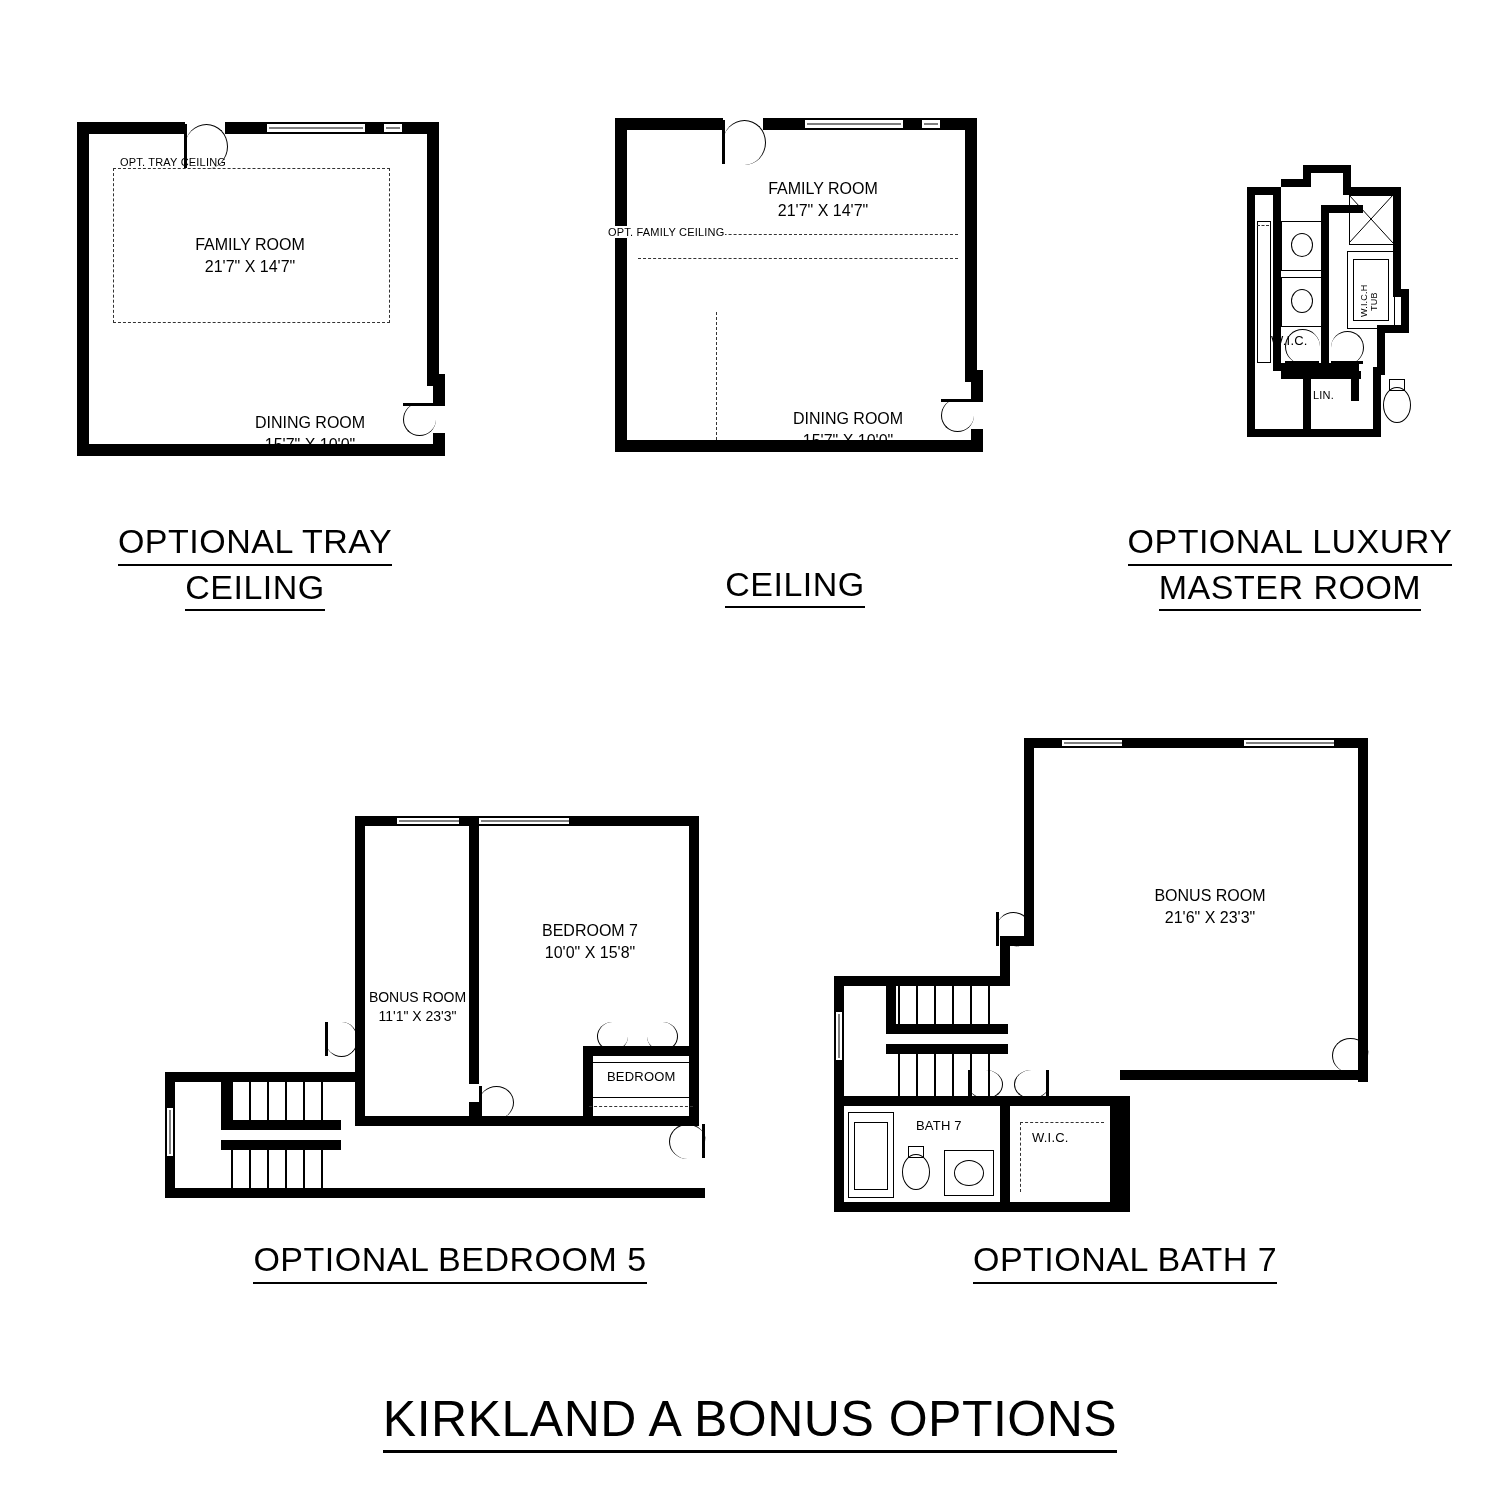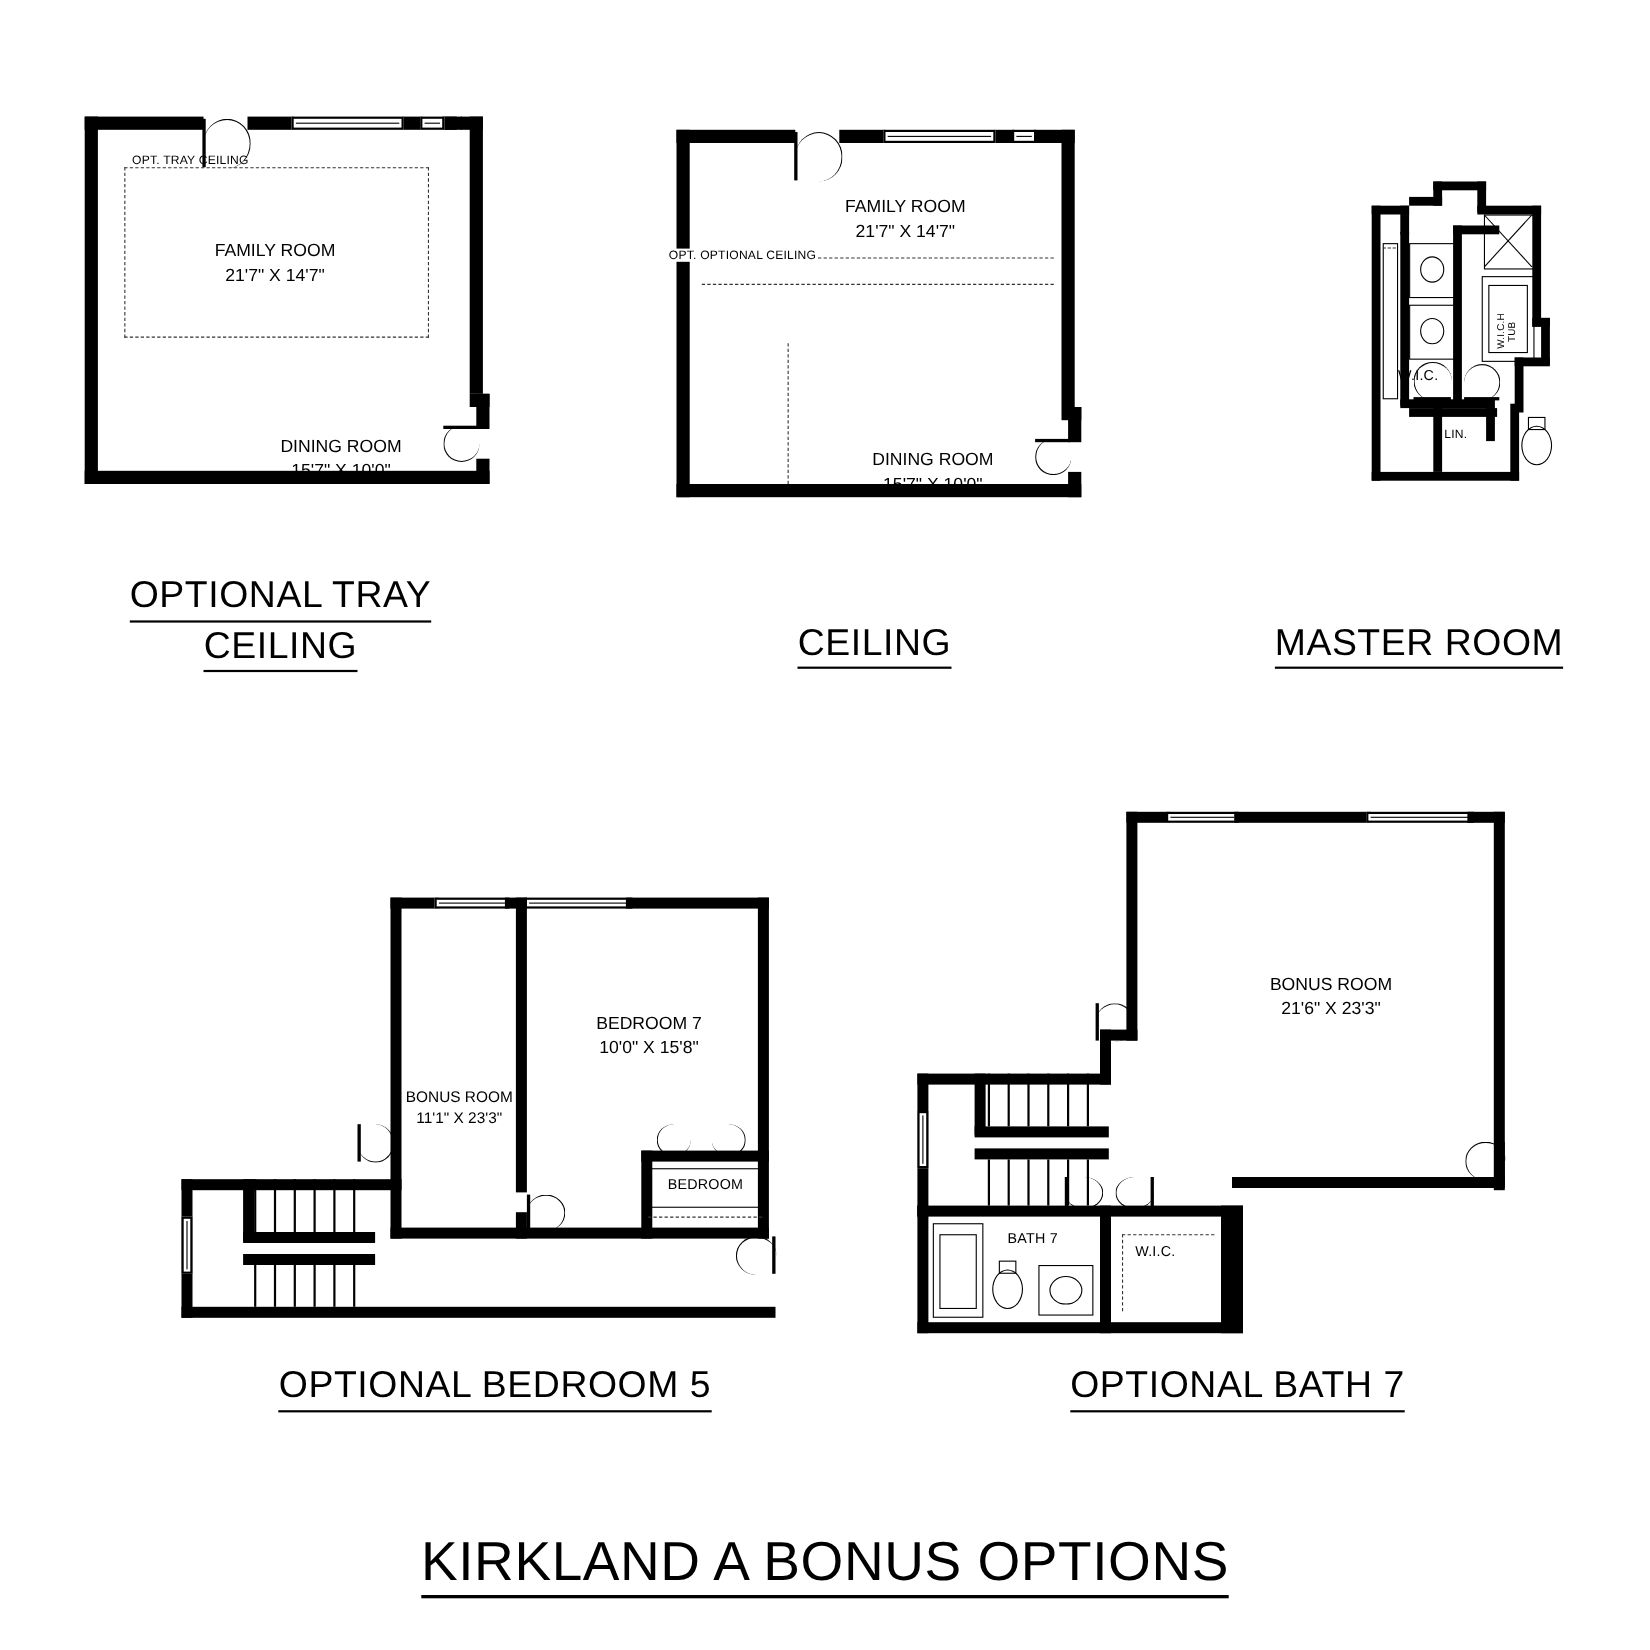--- a/index.html
+++ b/index.html
@@ -143,21 +143,21 @@
     border: 1.5px solid #000;
     border-radius: 50%;
   }
   .rot90 { transform: rotate(-90deg); transform-origin: left top; }
 </style>
 </head>
 <body>
 
 <div class="sheet">
 
-  <div class="plan" style="left:70px; top:106px; width:370px; height:340px;">
+  <div class="plan" style="left:70px; top:122px; width:370px; height:340px;">
 
     <div class="w" style="left:7px; top:0px; width:108px; height:12px;"></div>
     <div class="w" style="left:155px; top:0px; width:42px; height:12px;"></div>
     <div class="w" style="left:296px; top:0px; width:18px; height:12px;"></div>
     <div class="w" style="left:333px; top:0px; width:12px; height:12px;"></div>
     <div class="w" style="left:332px; top:0px; width:18px; height:12px;"></div>
     <div class="win" style="left:195px; top:0px; width:102px; height:12px;"></div>
     <div class="win" style="left:312px; top:0px; width:22px; height:12px;"></div>
     <div class="w" style="left:349px; top:0px; width:20px; height:12px;"></div>
 
@@ -214,21 +214,21 @@
 
     <div class="swing tr" style="left:115px; top:2px; width:42px; height:44px;"></div>
     <div class="leaf" style="left:114px; top:2px; width:3px; height:44px;"></div>
 
     <div class="swing bl" style="left:333px; top:281px; width:32px; height:32px;"></div>
     <div class="leaf" style="left:333px; top:281px; width:32px; height:3px;"></div>
 
     <div class="dashed-line" style="left:30px; top:116px; width:320px;"></div>
     <div class="dashed-line" style="left:30px; top:140px; width:320px;"></div>
     <div class="dashed-vline" style="left:108px; top:194px; height:128px;"></div>
-    <div class="tiny-label" style="left:-1px; top:108px; background:#fff; padding:0 1px;">OPT. OPTIONAL CEILING</div>
+    <div class="tiny-label" style="left:-1px; top:108px; background:#fff; padding:0 1px;">OPT. FAMILY CEILING</div>
 
     <div class="room-label" style="left:90px; top:60px; width:250px;">
       <span>FAMILY ROOM</span>
       <span class="ln2">21'7" X 14'7"</span>
     </div>
     <div class="room-label" style="left:140px; top:290px; width:200px;">
       <span>DINING ROOM</span>
       <span class="ln2">15'7" X 10'0"</span>
     </div>
   </div>
@@ -290,21 +290,21 @@
     <div class="swing tl" style="left:140px; top:164px; width:34px; height:34px;"></div>
     <div class="leaf" style="left:140px; top:196px; width:34px; height:2.5px;"></div>
     <div class="swing tr" style="left:186px; top:166px; width:32px; height:32px;"></div>
     <div class="leaf" style="left:186px; top:196px; width:32px; height:2.5px;"></div>
 
     <div class="small-label" style="left:126px; top:168px;">W.I.C.</div>
     <div class="tiny-label" style="left:168px; top:224px;">LIN.</div>
   </div>
 
   <div class="caption" style="left:1090px; top:520px; width:400px;">
-    <br>
+    <span>OPTIONAL LUXURY</span><br>
     <span>MASTER ROOM</span>
   </div>
 
   <div class="plan" style="left:165px; top:810px; width:570px; height:400px;">
 
     <div class="w" style="left:190px; top:6px; width:10px; height:310px;"></div>
     <div class="w" style="left:190px; top:6px; width:44px; height:10px;"></div>
     <div class="win" style="left:230px; top:6px; width:68px; height:10px;"></div>
     <div class="w" style="left:294px; top:6px; width:20px; height:10px;"></div>
     <div class="win" style="left:312px; top:6px; width:98px; height:10px;"></div>

